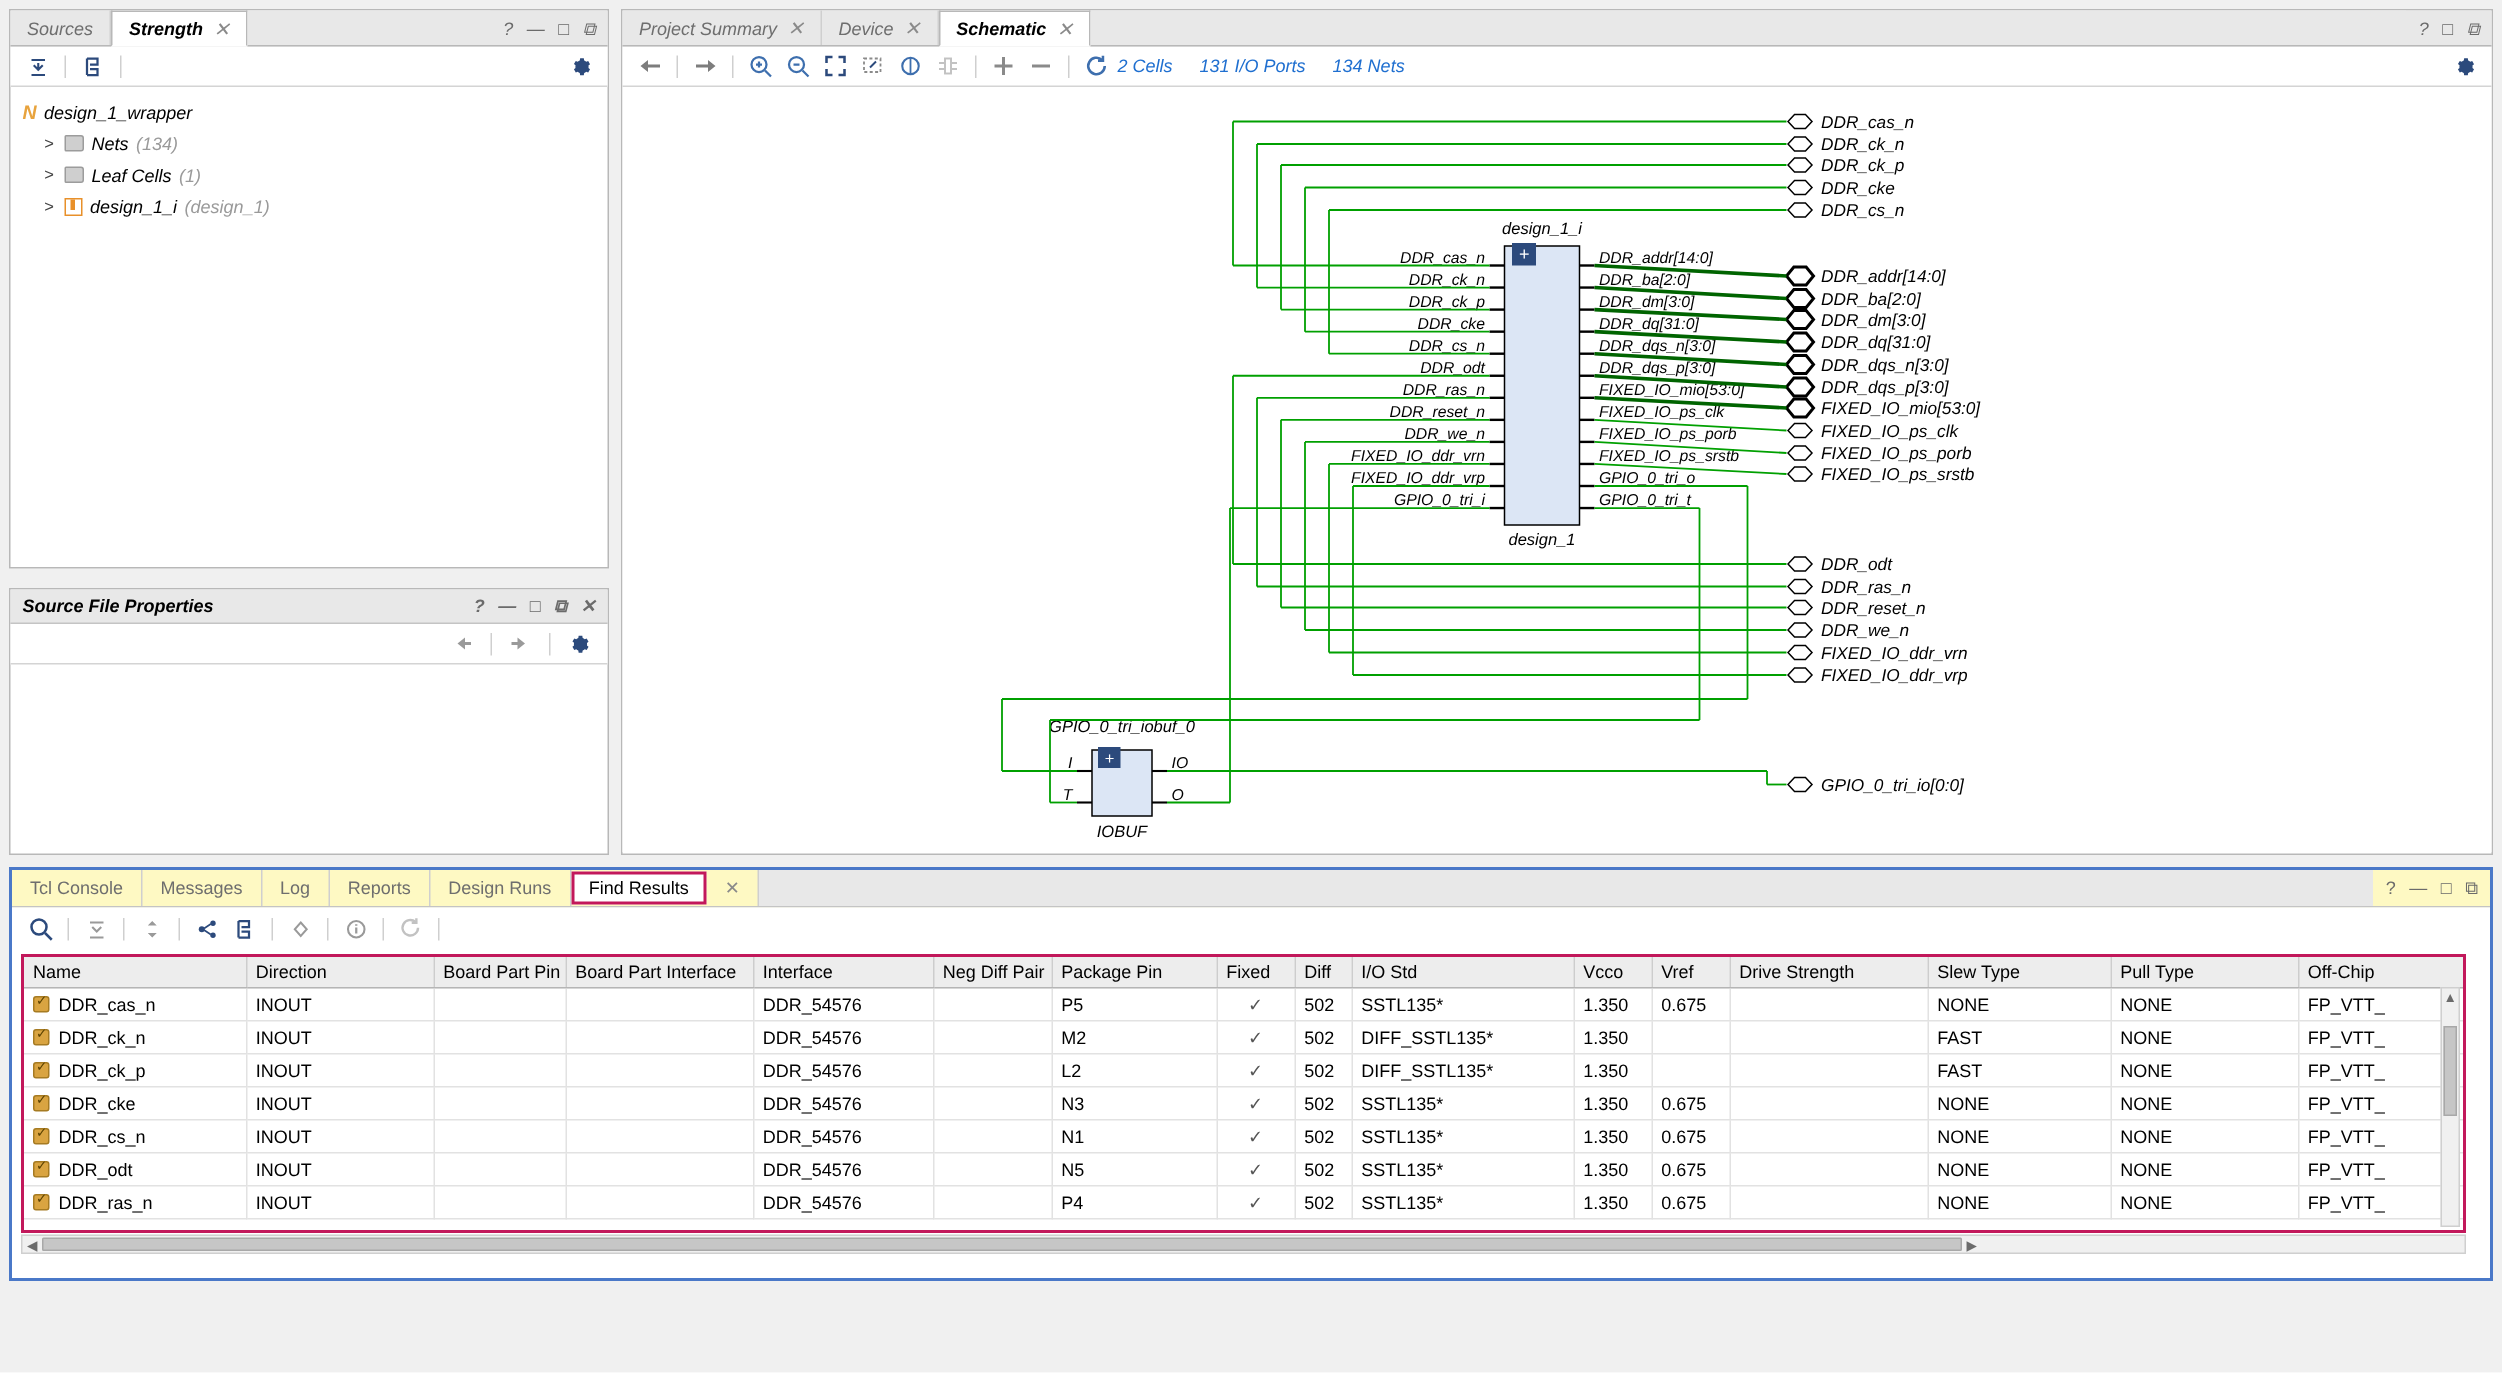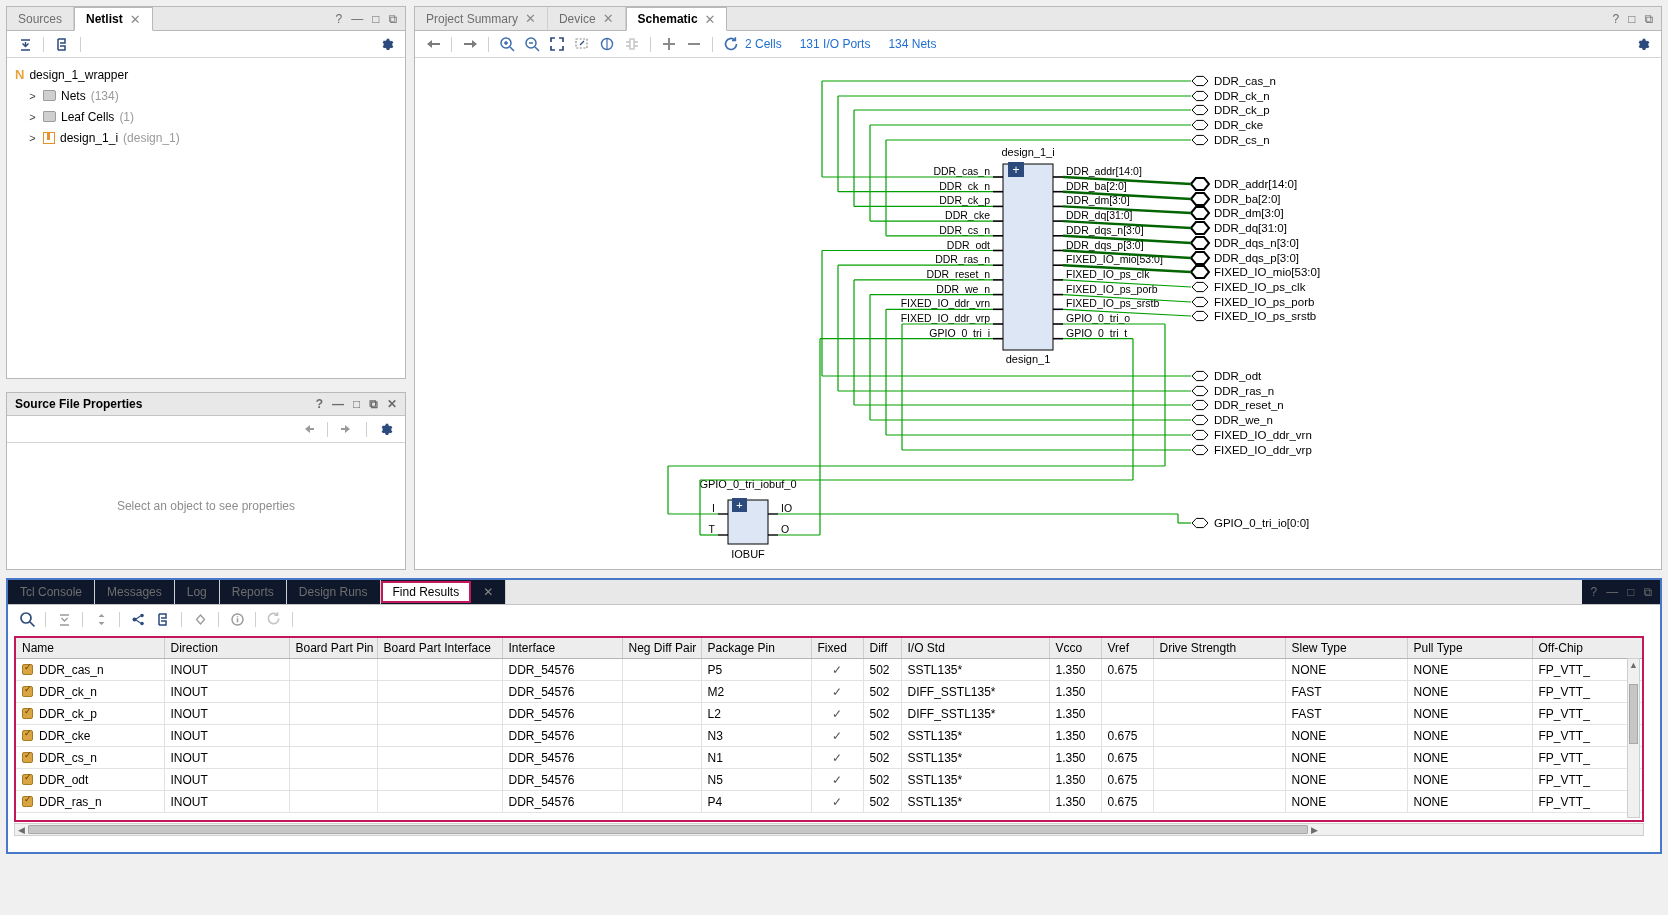--- a/index.html
+++ b/index.html
@@ -8,21 +8,21 @@
     width: 1668px; height: 915px;
     background: #ffffff;
     font-family: "Liberation Sans", sans-serif;
     font-size: 12px;
     color: #000;
     overflow: hidden;
   }
   #app { position: relative; width: 1668px; height: 915px; background: #f0f0f0; }
 
   
-  .panel { position: absolute; background: #fff; border: 1px solid #b8b8b8; }
+  .panel { position: absolute; background: #fff; border: 1px solid #b8b8b8; font-style: italic; }
   .tabstrip {
     height: 24px; background: #e8e8e8; border-bottom: 1px solid #b8b8b8;
     display: flex; align-items: stretch; position: relative;
   }
   .tab {
     display: flex; align-items: center; gap: 7px;
     padding: 0 11px; font-size: 12px; color: #6e6e6e;
     border-right: 1px solid #cfcfcf; cursor: default; white-space: nowrap;
   }
   .tab.active {
@@ -91,21 +91,21 @@
   .schem-links { display: flex; align-items: center; gap: 18px; margin-left: 0; }
   .slink { color: #1f6fd0; font-size: 12px; cursor: default; }
   .schem-canvas { position: relative; width: 100%; height: calc(100% - 52px); background: #fff; overflow: hidden; }
   .schem-canvas svg { position: absolute; left: 0; top: 0; }
 
   
   #bottom-dock {
     position: absolute; left: 6px; top: 578px; width: 1656px; height: 276px;
     background: #fff; border: 2px solid #4a78c8;
   }
-  .bt-strip { height: 25px; background: #0f172a; display: flex; align-items: stretch; border-bottom: 1px solid #c4c4c4; }
+  .bt-strip { height: 25px; background: #fef9c3; display: flex; align-items: stretch; border-bottom: 1px solid #c4c4c4; }
   .bt-tab {
     display: flex; align-items: center; padding: 0 12px; font-size: 12px;
     color: #6e6e6e; border-right: 1px solid #cfcfcf; cursor: default; white-space: nowrap;
   }
   .bt-tab.active {
     color: #000; font-weight: normal; background: #fff;
     border: 2px solid #c2185b; margin: 1px 0; padding: 0 10px;
   }
   .fr-toolbar {
     height: 29px; background: #fff; display: flex; align-items: center;
@@ -173,21 +173,21 @@
 <body>
 
 <div id="app">
 
   <div class="panel" id="netlist-panel">
     <div class="tabstrip">
       <div class="tab">
         <span>Sources</span>
       </div>
       <div class="tab active">
-        <span>Netlist</span>
+        <span>Strength</span>
         <span class="x">✕</span>
       </div>
       <div class="tabfill"></div>
       <div class="winbtns">
         <span>?</span>
         <span>—</span>
         <span>□</span>
         <span>⧉</span>
       </div>
     </div>
@@ -262,23 +262,20 @@
             <path d="M6 3l5 4-5 4V3z" fill="#9a9a9a"></path>
             <rect x="2" y="6" width="5" height="2" fill="#9a9a9a"></rect>
           </svg>
       </div>
       <div class="sep"></div>
       <div class="tbtn">
         <svg class="gear" viewBox="0 0 16 16">
             <path fill="#2c4a7c" d="M8 5.2a2.8 2.8 0 100 5.6 2.8 2.8 0 000-5.6zm0 4.2a1.4 1.4 0 110-2.8 1.4 1.4 0 010 2.8zM14 8c0-.4 0-.8-.1-1.1l1.3-1-1.5-2.6-1.6.6c-.5-.4-1.1-.7-1.7-1L10.1 1H7.1L6.8 2.8c-.6.2-1.2.5-1.7 1l-1.6-.6L2 5.8l1.3 1c0 .4-.1.8-.1 1.2s0 .8.1 1.1l-1.3 1 1.5 2.6 1.6-.6c.5.4 1.1.7 1.7 1l.3 1.8h3l.3-1.8c.6-.2 1.2-.5 1.7-1l1.6.6 1.5-2.6-1.3-1c.1-.3.1-.7.1-1.1z"></path>
           </svg>
       </div>
-    </div>
-    <div class="props-body">
-      <span>Select an object to see properties</span>
     </div>
   </div>
 
   <div class="panel" id="schem-panel">
     <div class="tabstrip">
       <div class="tab">
         <span>Project Summary</span>
         <span class="x">✕</span>
       </div>
       <div class="tab">

